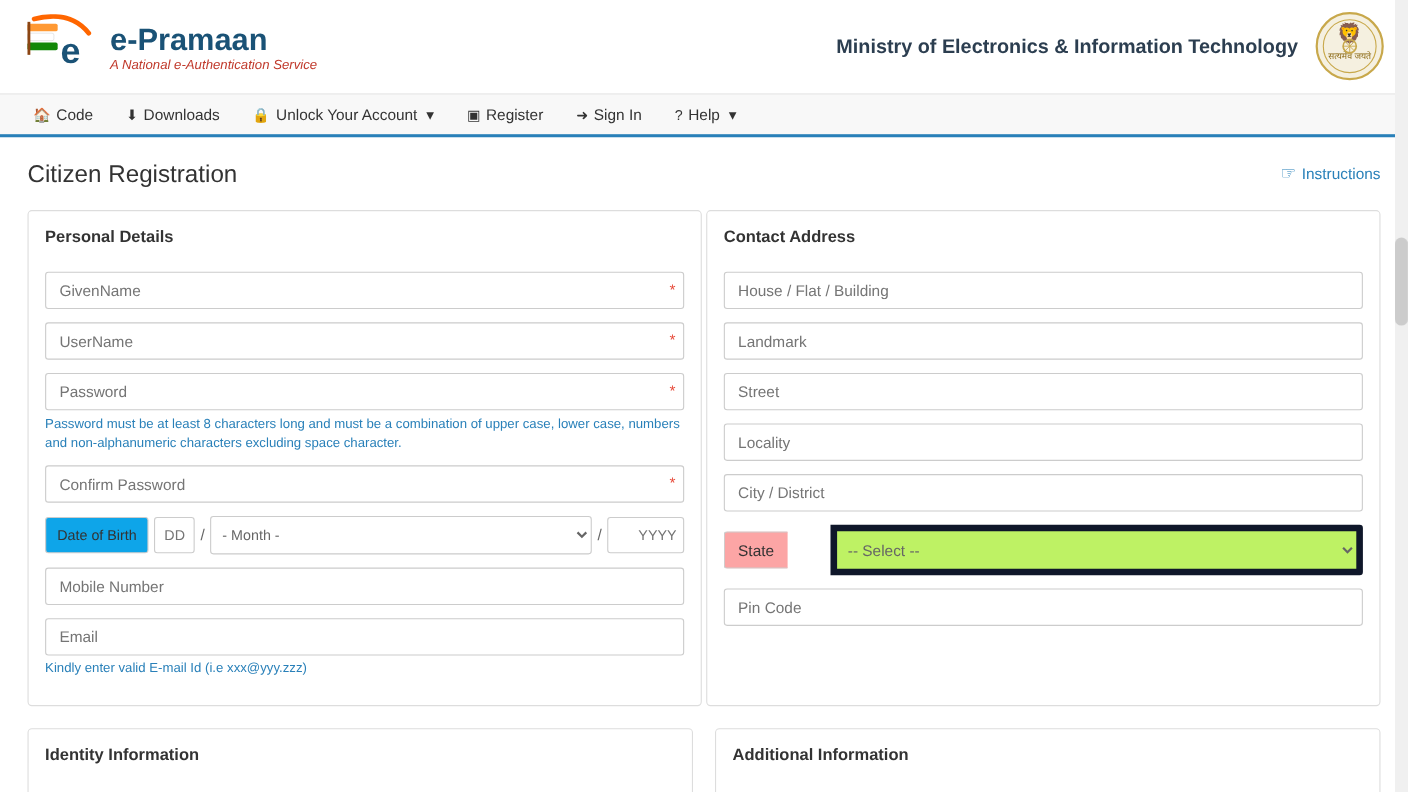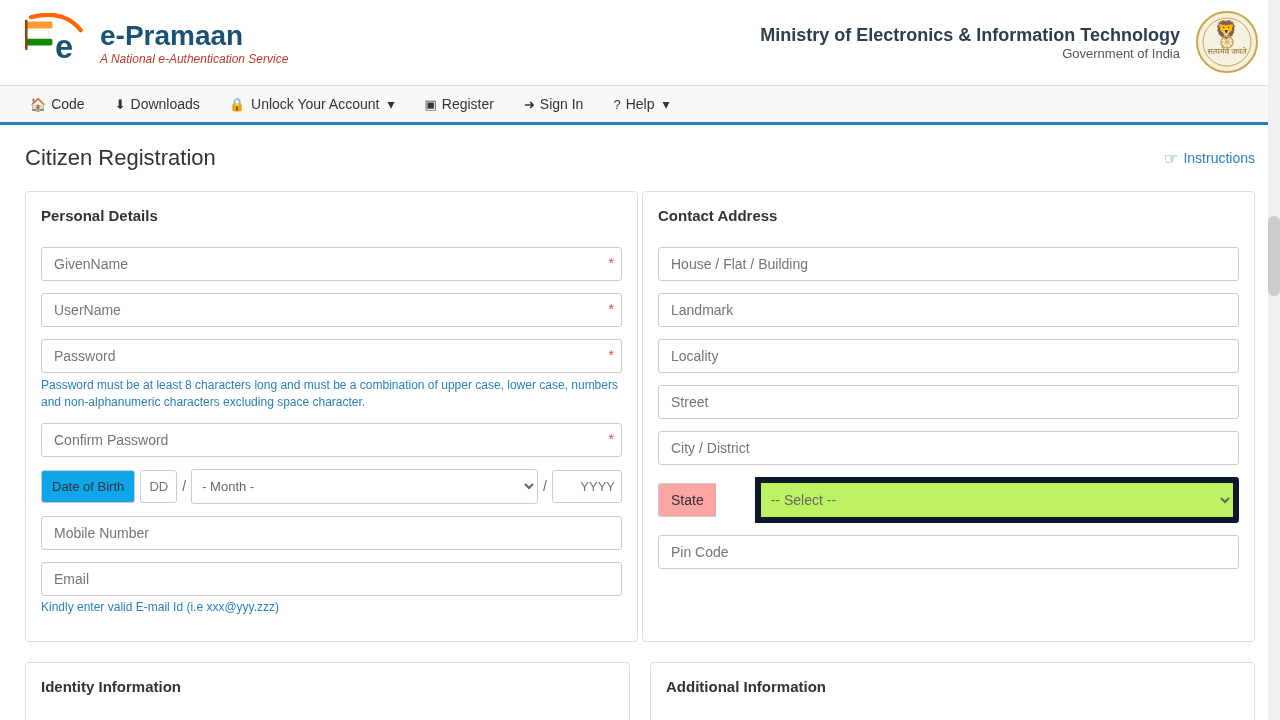--- a/index.html
+++ b/index.html
@@ -293,21 +293,20 @@
       <path d="M 12 5 Q 50 -5 70 20" stroke="#FF6600" stroke-width="5" fill="none" stroke-linecap="round"></path>
     </svg>
     <div class="logo-text-area">
       <span class="logo-title">e-Pramaan</span>
       <span class="logo-subtitle">A National e-Authentication Service</span>
     </div>
   </div>
   <div class="header-right">
     <div class="ministry-text">
       <div class="ministry-title">Ministry of Electronics &amp; Information Technology</div>
-      <div class="ministry-sub">Government of India</div>
     </div>
 
     <svg class="emblem" viewBox="0 0 65 65" xmlns="http://www.w3.org/2000/svg">
       <circle cx="32" cy="32" r="30" fill="#f5f0e0" stroke="#c8a84b" stroke-width="2"></circle>
       <circle cx="32" cy="32" r="24" fill="none" stroke="#c8a84b" stroke-width="1"></circle>
 
       <text x="32" y="26" text-anchor="middle" font-size="18" fill="#c8a84b">🦁</text>
       <text x="32" y="44" text-anchor="middle" font-size="8" fill="#8B6914">सत्यमेव जयते</text>
 
       <circle cx="32" cy="32" r="6" fill="none" stroke="#c8a84b" stroke-width="1.5"></circle>
@@ -422,25 +421,25 @@
 
       <div class="field-wrapper">
         <input class="form-input" type="text" placeholder="House / Flat / Building" style="">
       </div>
 
       <div class="field-wrapper">
         <input class="form-input" type="text" placeholder="Landmark" style="">
       </div>
 
       <div class="field-wrapper">
+        <input class="form-input" type="text" placeholder="Street" style="">
+      </div>
+
+      <div class="field-wrapper">
         <input class="form-input" type="text" placeholder="Locality" style="">
-      </div>
-
-      <div class="field-wrapper">
-        <input class="form-input" type="text" placeholder="Street" style="">
       </div>
 
       <div class="field-wrapper">
         <input class="form-input" type="text" placeholder="City / District" style="">
       </div>
 
       <div class="state-row">
         <span class="state-label-box">State</span>
         <select class="state-select">
           <option>-- Select --</option>

